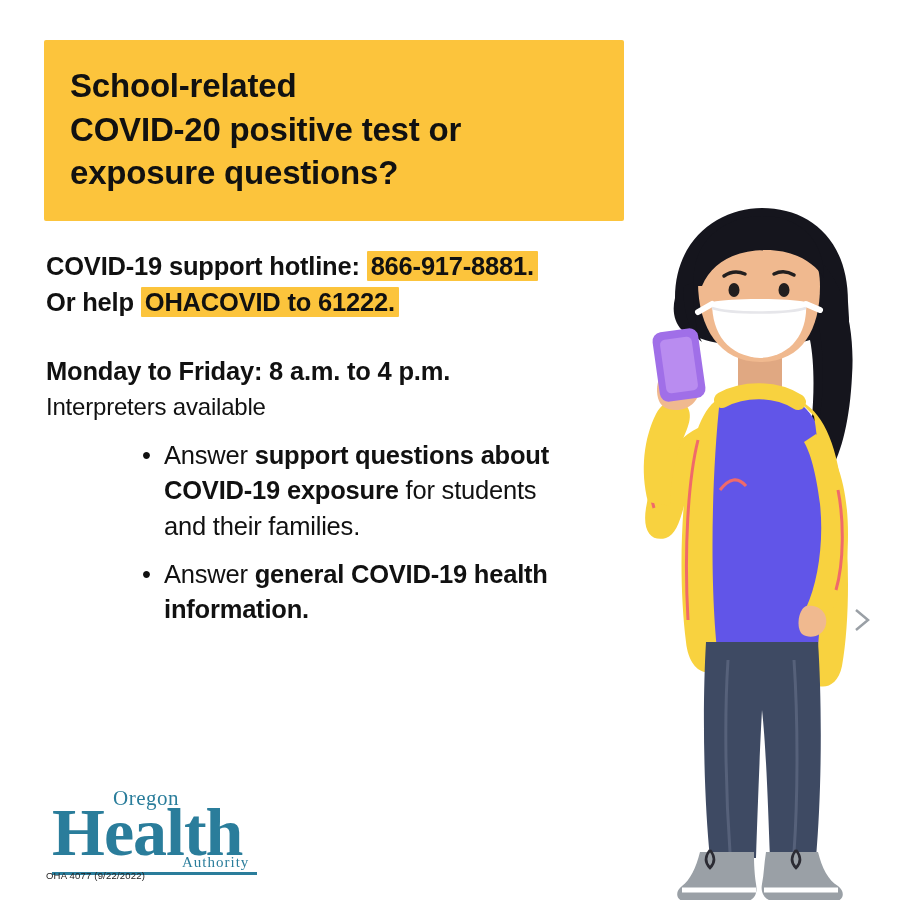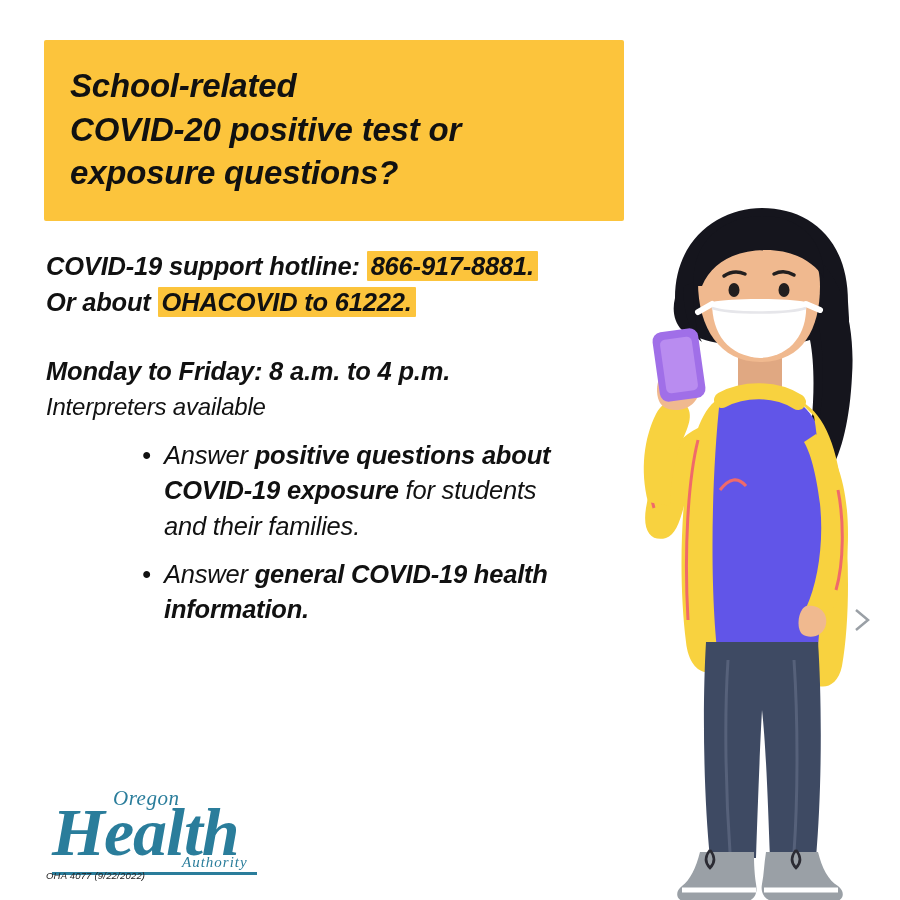--- a/index.html
+++ b/index.html
@@ -7,21 +7,20 @@
     margin: 0; padding: 0;
     width: 900px; height: 900px;
     background: #ffffff;
     font-family: "Liberation Sans", sans-serif;
     overflow: hidden;
   }
   #poster {
     position: relative;
     width: 900px; height: 900px;
     background: #ffffff;
-    font-style: italic;
   }
 
   
   .headline-banner {
     position: absolute;
     left: 44px; top: 40px;
     width: 580px;
     background: #fcc43c;
     padding: 24px 26px 26px 26px;
     border-radius: 2px;
@@ -165,30 +164,30 @@
     <div class="headline-line">COVID-20 positive test or</div>
     <div class="headline-line">exposure questions?</div>
   </div>
 
   <div class="body-block">
 
     <div class="call-line">
       <span>COVID-19 support hotline: </span><span class="hl">866-917-8881.</span>
     </div>
     <div class="call-line">
-      <span>Or about </span><span class="hl">OHACOVID to 61222.</span>
+      <span>Or help </span><span class="hl">OHACOVID to 61222.</span>
     </div>
 
     <div class="hours">Monday to Friday: 8 a.m. to 4 p.m.</div>
     <div class="interp">Interpreters available</div>
 
 
     <ul class="bullets">
       <li class="bullet">
-        <span>Answer </span><b>positive questions</b><span> </span><b>about COVID-19 exposure</b><span> for students and their families.</span>
+        <span>Answer </span><b>support questions</b><span> </span><b>about COVID-19 exposure</b><span> for students and their families.</span>
       </li>
       <li class="bullet">
         <span>Answer </span><b>general COVID-19 health information.</b>
       </li>
     </ul>
   </div>
 
   <div class="logo">
     <div class="logo-oregon">Oregon</div>
     <div class="logo-health">Health</div>

